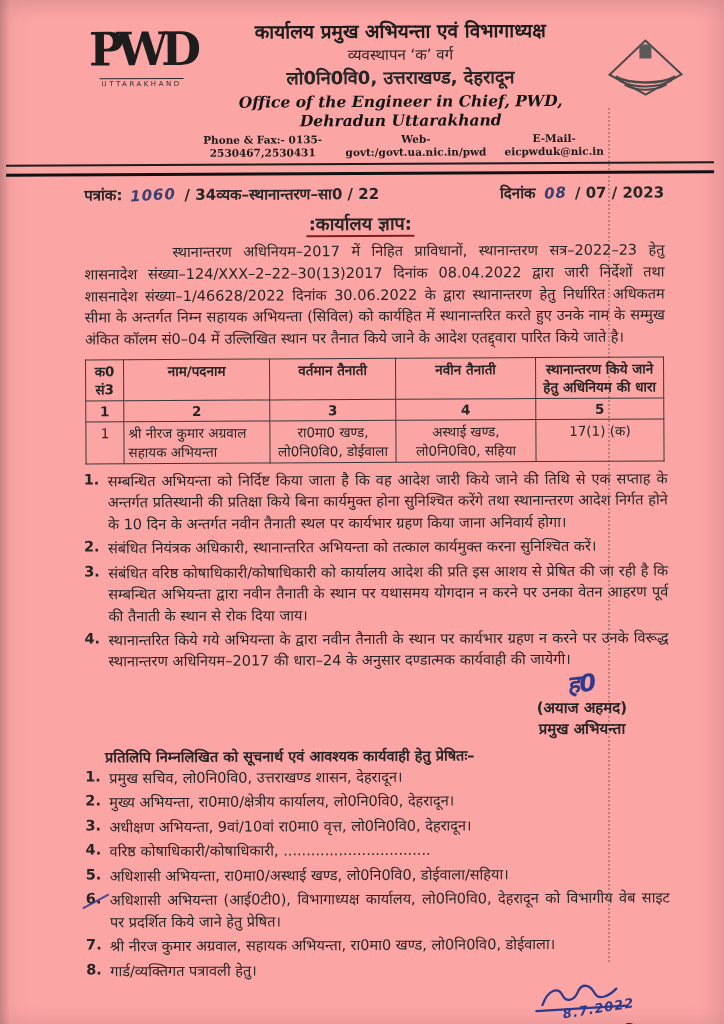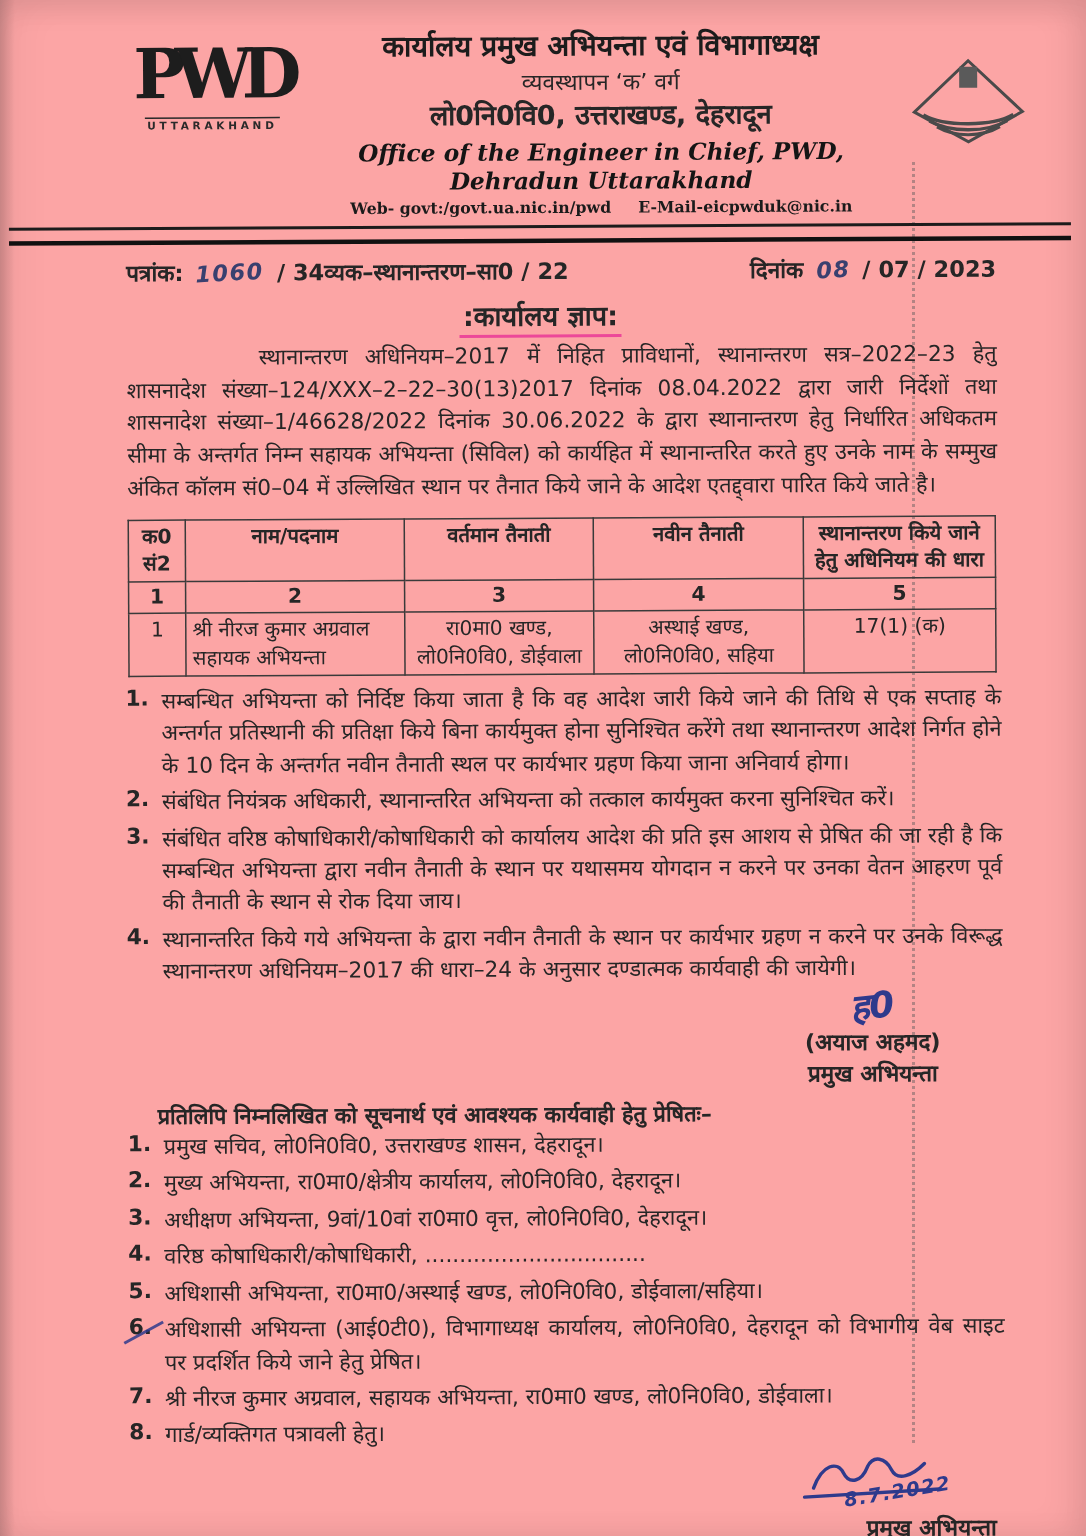--- a/index.html
+++ b/index.html
@@ -4,34 +4,34 @@
 <style>
   html,body{margin:0;padding:0;background:#e9e7e0;font-family:"DejaVu Sans","Liberation Sans",sans-serif;}
   .paper{position:relative;width:724px;height:1024px;margin:0 auto;background:#fca5a5;overflow:hidden;
          box-shadow:inset -10px 0 22px rgba(0,0,0,.07), inset 0 8px 18px rgba(0,0,0,.05), inset 14px 0 24px rgba(0,0,0,.04);
          color:#262626;}
   .content{position:absolute;left:0;top:0;width:724px;transform:rotate(-0.3deg);}
   
   .hdr{display:flex;align-items:flex-start;padding:20px 26px 0 88px;}
   .logo-box{width:112px;flex:0 0 auto;text-align:center;padding-top:6px;}
   .monogram{font-family:"DejaVu Serif","Liberation Serif",serif;font-weight:bold;font-size:46px;line-height:44px;letter-spacing:-7px;color:#1d1d1d;}
-  .logo-cap{font-size:7px;font-weight:bold;letter-spacing:2.5px;color:#2a2a2a;border-top:1.5px solid #2a2a2a;display:inline-block;padding:1px 2px 0;margin-top:1px;}
+  .logo-cap{font-size:7px;font-weight:normal;letter-spacing:2.5px;color:#2a2a2a;border-top:1.5px solid #2a2a2a;display:inline-block;padding:1px 2px 0;margin-top:1px;}
   .hdr-center{flex:1;text-align:center;line-height:1.25;}
   .org1{font-size:19px;font-weight:bold;color:#1c1c1c;}
   .org2{font-size:15px;margin-top:2px;}
   .org3{font-size:18px;font-weight:bold;margin-top:2px;}
   .orgEn{font-family:"DejaVu Serif","Liberation Serif",serif;font-style:italic;font-weight:bold;font-size:15.5px;margin-top:3px;color:#151515;}
   .contact-row{display:flex;justify-content:center;gap:18px;font-family:"DejaVu Serif","Liberation Serif",serif;font-weight:bold;font-size:10.5px;margin-top:2px;color:#1b1b1b;}
   .emblem-box{width:92px;flex:0 0 auto;padding-top:14px;}
   .rule-double{margin:4px 8px 0 8px;height:7px;border-top:2px solid #1c1c1c;border-bottom:3.5px solid #111;}
   
   .refline{display:flex;justify-content:space-between;align-items:baseline;padding:8px 58px 0 86px;font-size:15px;font-weight:bold;}
   .hand{font-style:italic;font-weight:bold;color:#39406f;display:inline-block;transform:rotate(-3deg);letter-spacing:1px;font-size:15px;padding:0 3px;}
   .memo-heading{text-align:center;font-size:18px;font-weight:bold;margin-top:8px;}
-  .memo-heading span{border-bottom:2px solid #ec4899;padding:0 2px 1px;}
+  .memo-heading span{border-bottom:2px solid #7f1d1d;padding:0 2px 1px;}
   
   .para{padding:6px 58px 0 86px;font-size:14.5px;line-height:1.5;text-align:justify;text-indent:88px;}
   
   table.tbl{border-collapse:collapse;margin:8px 0 0 86px;table-layout:fixed;width:578px;font-size:13.5px;}
   table.tbl td{border:1.6px solid #3a3a3a;padding:2px 4px;vertical-align:top;text-align:center;white-space:pre-line;line-height:1.35;}
   table.tbl .hd{font-weight:bold;}
   table.tbl .numrow td{font-weight:bold;padding:1px 4px;}
   table.tbl .left{text-align:left;}
   
   .cond{padding:7px 56px 0 84px;}
@@ -68,20 +68,21 @@
       <div class="logo-box">
         <div class="monogram">PWD</div>
         <div class="logo-cap">UTTARAKHAND</div>
       </div>
       <div class="hdr-center">
         <div class="org1">कार्यालय प्रमुख अभियन्ता एवं विभागाध्यक्ष</div>
         <div class="org2">व्यवस्थापन ‘क’ वर्ग</div>
         <div class="org3">लो0नि0वि0, उत्तराखण्ड, देहरादून</div>
         <div class="orgEn">Office of the Engineer in Chief, PWD, Dehradun Uttarakhand</div>
         <div class="contact-row">
+          <span>Phone &amp; Fax:- 0135-2530467,2530431</span>
           <span>Web- govt:/govt.ua.nic.in/pwd</span>
           <span>E-Mail-eicpwduk@nic.in</span>
         </div>
       </div>
       <div class="emblem-box">
         <svg width="84" height="84" viewBox="0 0 84 84">
           <g fill="none" stroke="#4a4a4a" stroke-width="2">
             <path d="M42 8 L78 42 L42 62 L6 42 Z"></path>
             <path d="M12 44 C26 52 58 52 72 44" stroke-width="2.4"></path>
             <path d="M16 48 C30 56 54 56 68 48" stroke-width="2.2"></path>
@@ -116,21 +117,21 @@
       <colgroup>
           <col style="width:38px">
           <col style="width:146px">
           <col style="width:126px">
           <col style="width:140px">
           <col style="width:128px">
         </colgroup>
       <tbody>
           <tr>
         <td class="hd">क0
-सं2</td>
+सं3</td>
         <td class="hd">नाम/पदनाम</td>
         <td class="hd">वर्तमान तैनाती</td>
         <td class="hd">नवीन तैनाती</td>
         <td class="hd">स्थानान्तरण किये जाने हेतु अधिनियम की धारा</td>
       </tr>
       <tr class="numrow">
         <td>1</td>
         <td>2</td>
         <td>3</td>
         <td>4</td>

